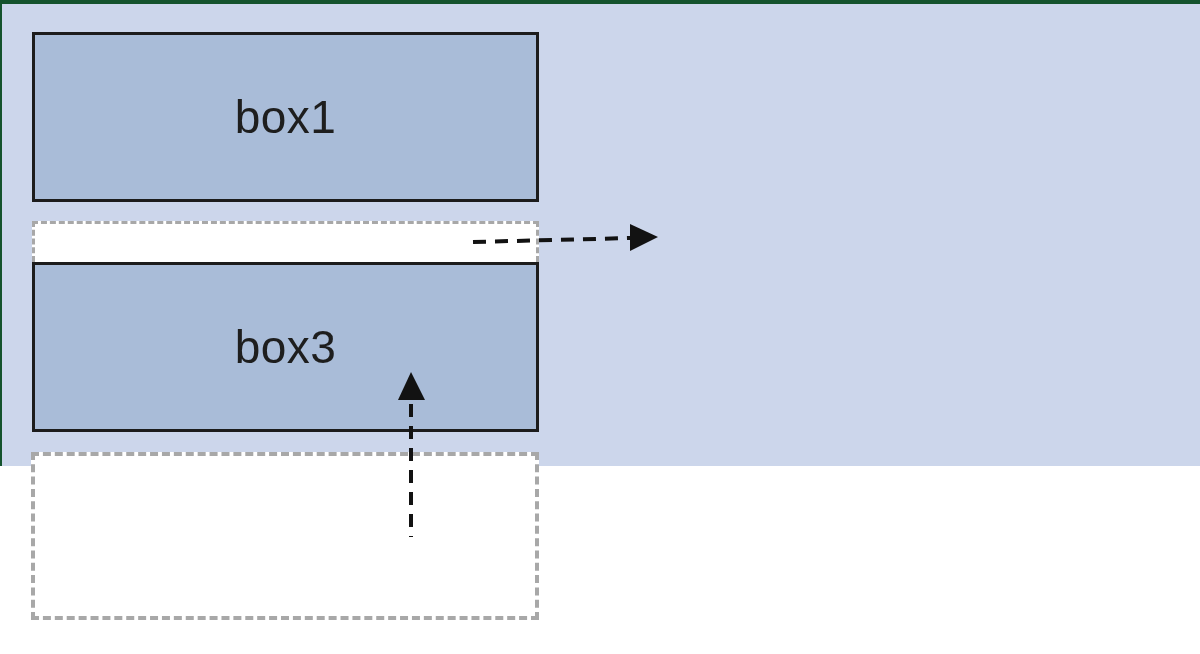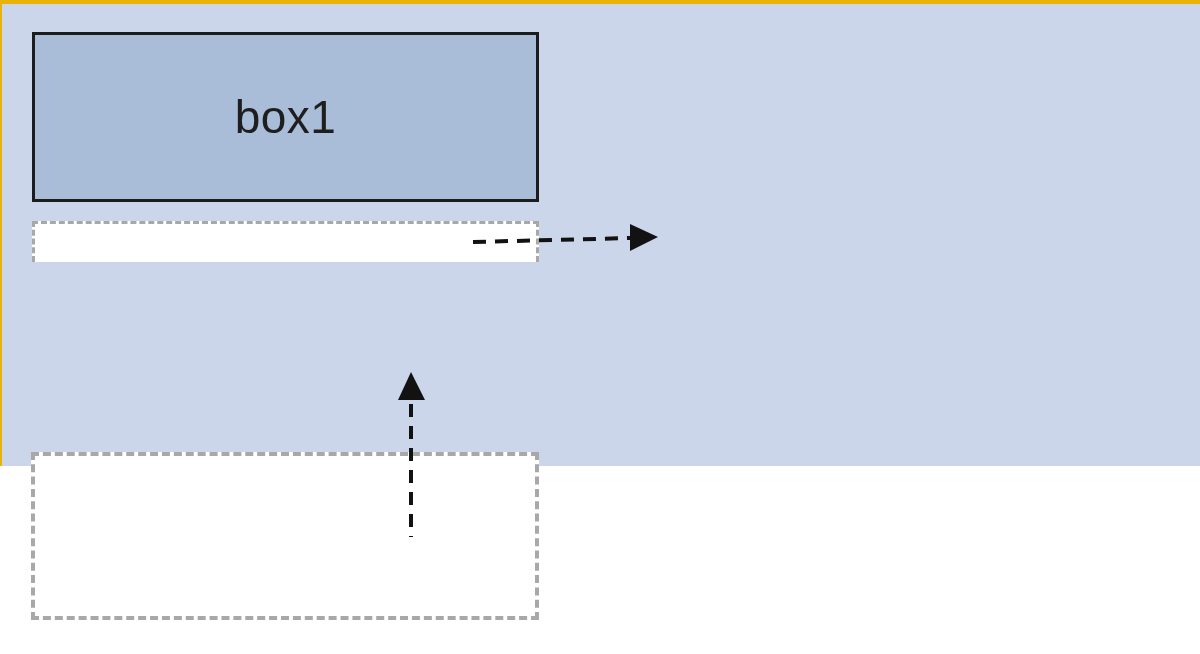--- a/index.html
+++ b/index.html
@@ -10,21 +10,21 @@
     --placeholder-border-color: #a8a8a8;
     --arrow-color: #121212;
     --label-color: #1e1e1e;
   }
   * { margin: 0; padding: 0; box-sizing: border-box; }
   html, body { width: 1200px; height: 654px; background: #ffffff; overflow: hidden; }
   #page {
     position: relative;
     width: 1200px;
     height: 466px;
-    background: #eab308;
+    background: #14532d;
     font-family: "Liberation Sans", "DejaVu Sans", sans-serif;
   }
   .canvas {
     position: absolute;
     left: 2px; top: 4px; right: 0; bottom: 0;
     background: var(--background-color);
   }
   .box {
     position: absolute;
     background: var(--box-fill-color);
@@ -74,20 +74,23 @@
 <div id="page">
 
   <div class="canvas"></div>
 
   <div class="box" id="box1">
     <span class="label">box1</span>
   </div>
 
   <div class="placeholder" id="placeholder-strip"></div>
 
+  <div class="box" id="box3">
+    <span class="label">box3</span>
+  </div>
 
   <div class="placeholder" id="placeholder-bottom"></div>
 
 
   <svg id="arrow-layer" viewBox="0 0 1200 654">
 
     <g>
       <line class="arrow-line" x1="473" y1="242" x2="631" y2="238" stroke-dasharray="13 9"></line>
       <polygon class="arrow-head" points="658,237 630,224 630,251"></polygon>
     </g>

